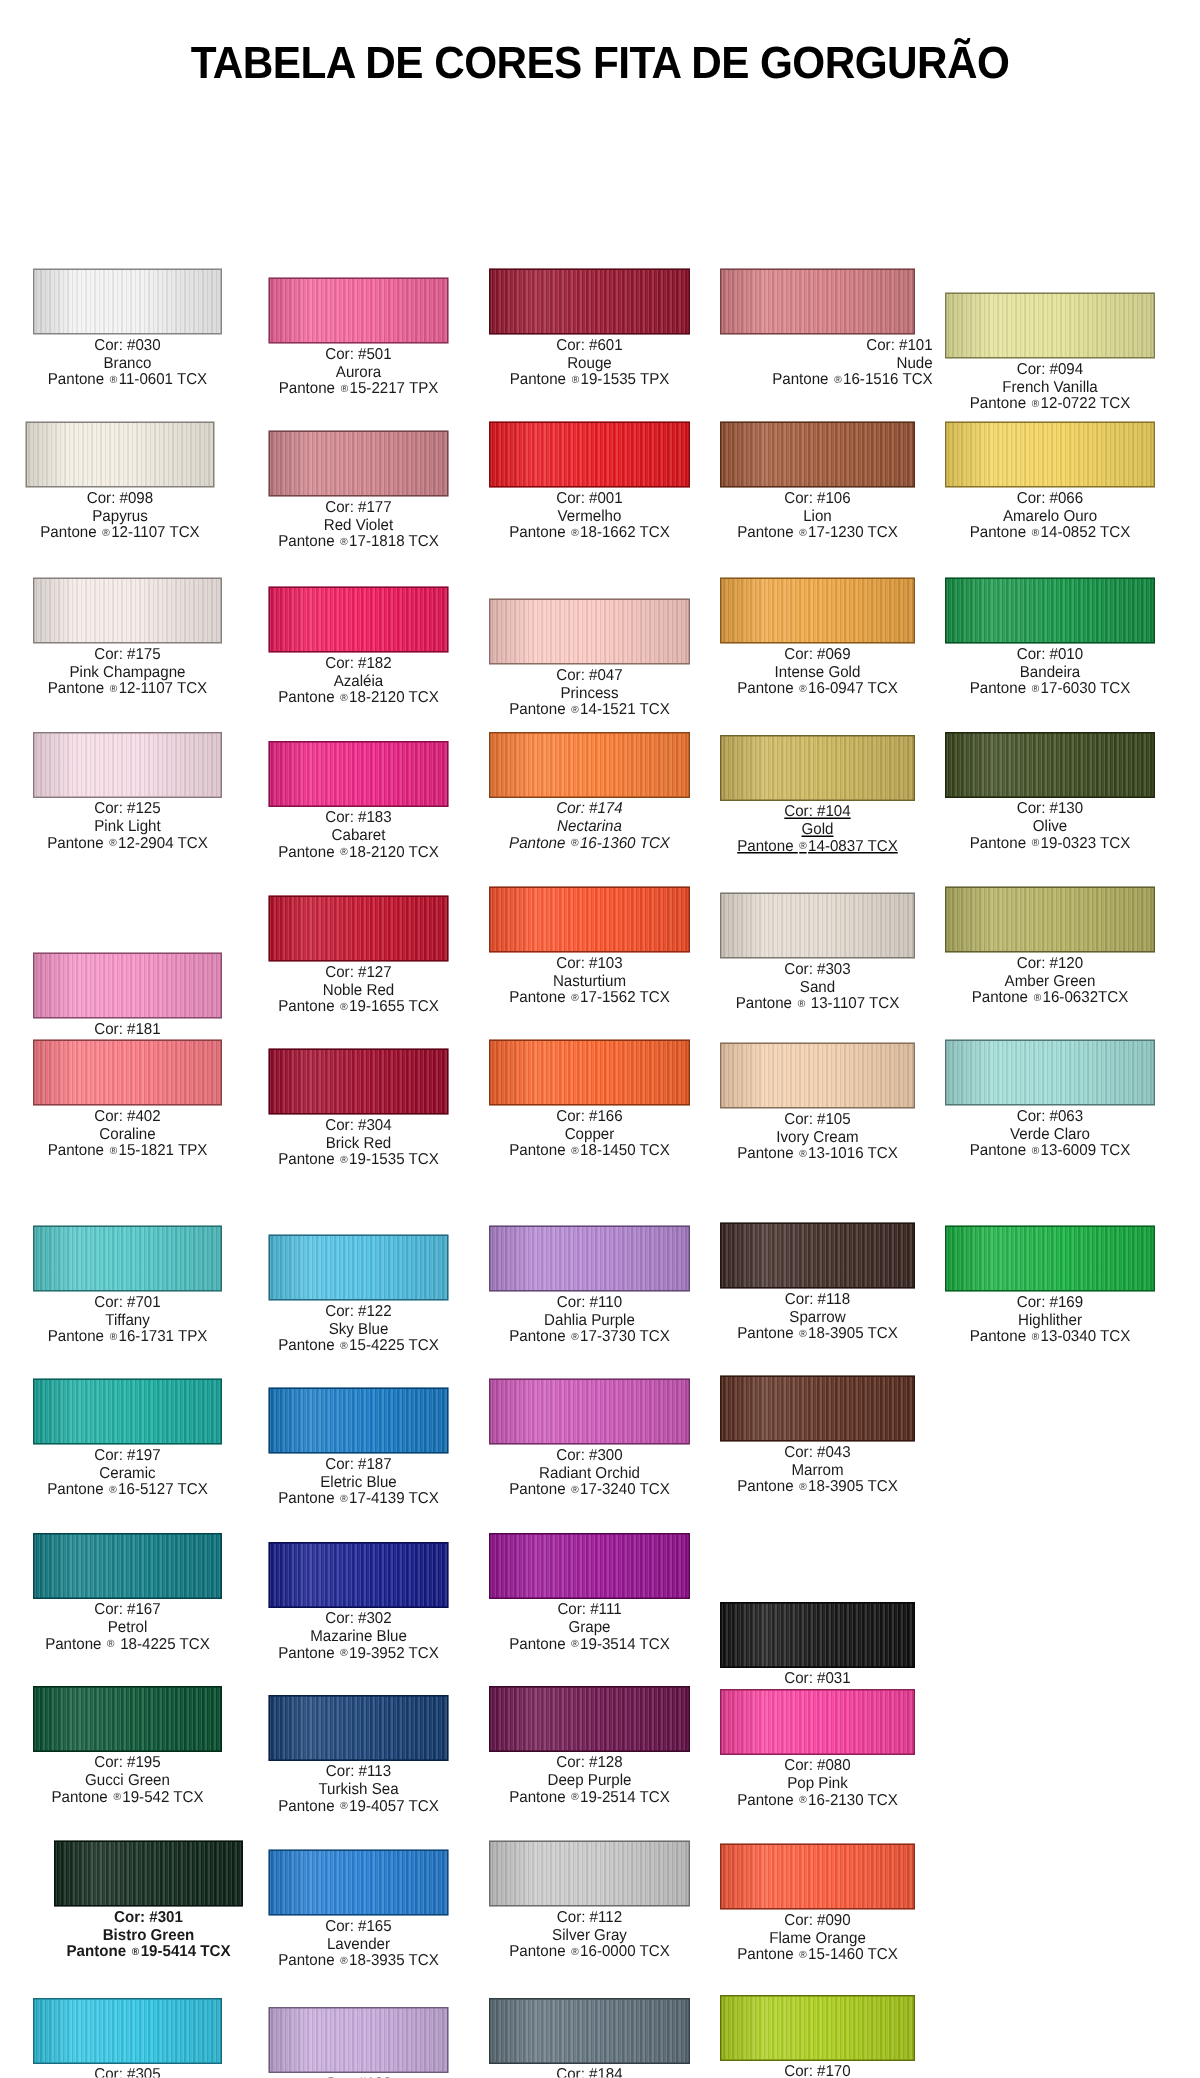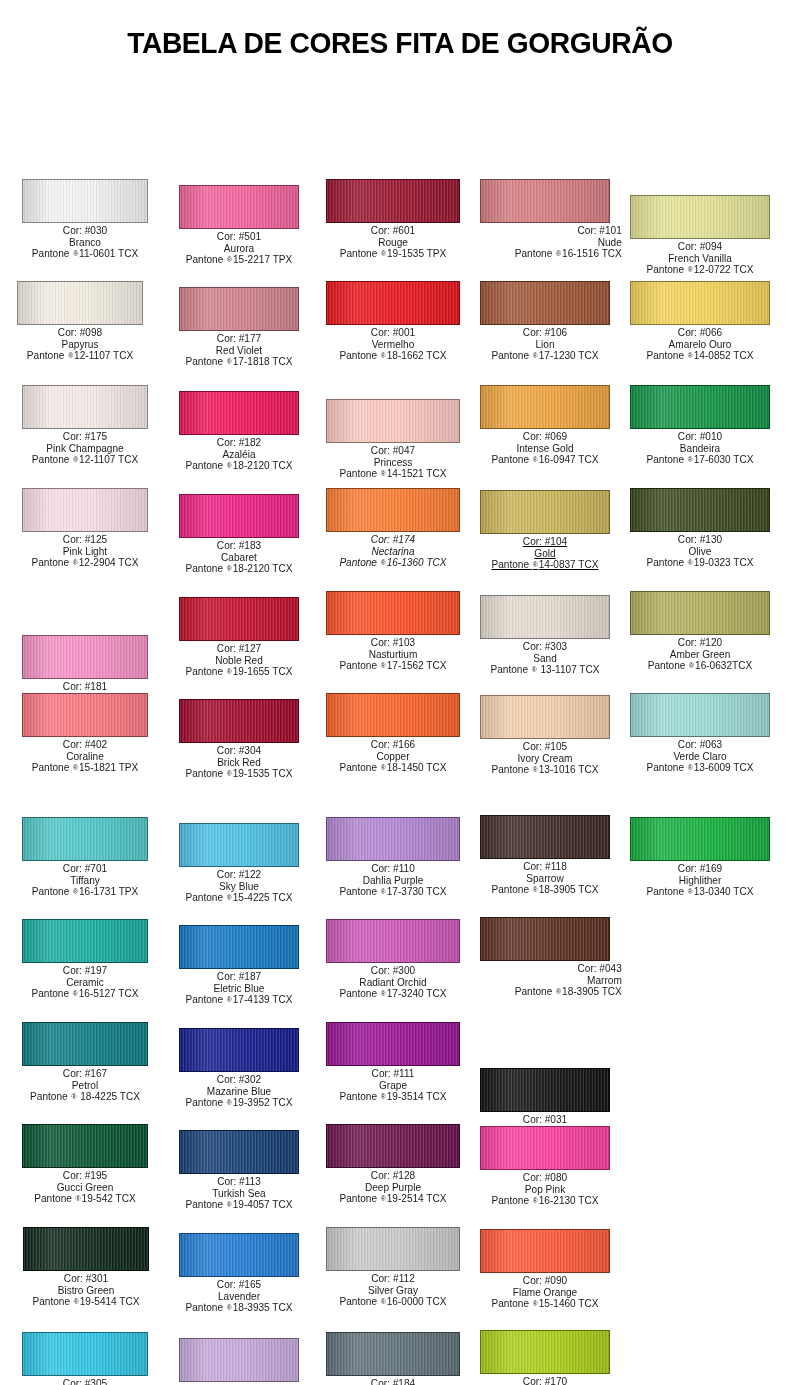--- a/index.html
+++ b/index.html
@@ -400,21 +400,21 @@
       </div>
     </div>
     <div class="cell" style="left: 313px; top: 845px;">
       <div class="swatch" style="width: 134px; background: rgb(203, 84, 182);"></div>
       <div class="labels">
         <div class="lbl-code">Cor: #300</div>
         <div class="lbl-name">Radiant Orchid</div>
         <div class="lbl-pantone">Pantone <span class="reg">®</span>17-3240 TCX</div>
       </div>
     </div>
-    <div class="cell" style="left: 465px; top: 843px; text-align: right;">
+    <div class="cell" style="left: 465px; top: 843px;">
       <div class="swatch" style="width: 130px; background: rgb(91, 44, 30);"></div>
       <div class="labels">
         <div class="lbl-code">Cor: #043</div>
         <div class="lbl-name">Marrom</div>
         <div class="lbl-pantone">Pantone <span class="reg">®</span>18-3905 TCX</div>
       </div>
     </div>
     <div class="cell" style="left: 5px; top: 948px;">
       <div class="swatch" style="width: 126px; background: rgb(13, 123, 132);"></div>
       <div class="labels">
@@ -471,21 +471,21 @@
       </div>
     </div>
     <div class="cell" style="left: 465px; top: 1052px;">
       <div class="swatch" style="width: 130px; background: rgb(249, 60, 156);"></div>
       <div class="labels">
         <div class="lbl-code">Cor: #080</div>
         <div class="lbl-name">Pop Pink</div>
         <div class="lbl-pantone">Pantone <span class="reg">®</span>16-2130 TCX</div>
       </div>
     </div>
-    <div class="cell" style="left: 6px; top: 1153px;">
+    <div class="cell" style="left: 19px; top: 1153px; font-weight: bold;">
       <div class="swatch" style="width: 126px; background: rgb(12, 36, 23);"></div>
       <div class="labels">
         <div class="lbl-code">Cor: #301</div>
         <div class="lbl-name">Bistro Green</div>
         <div class="lbl-pantone">Pantone <span class="reg">®</span>19-5414 TCX</div>
       </div>
     </div>
     <div class="cell" style="left: 159px; top: 1159px;">
       <div class="swatch" style="width: 120px; background: rgb(31, 122, 209);"></div>
       <div class="labels">

